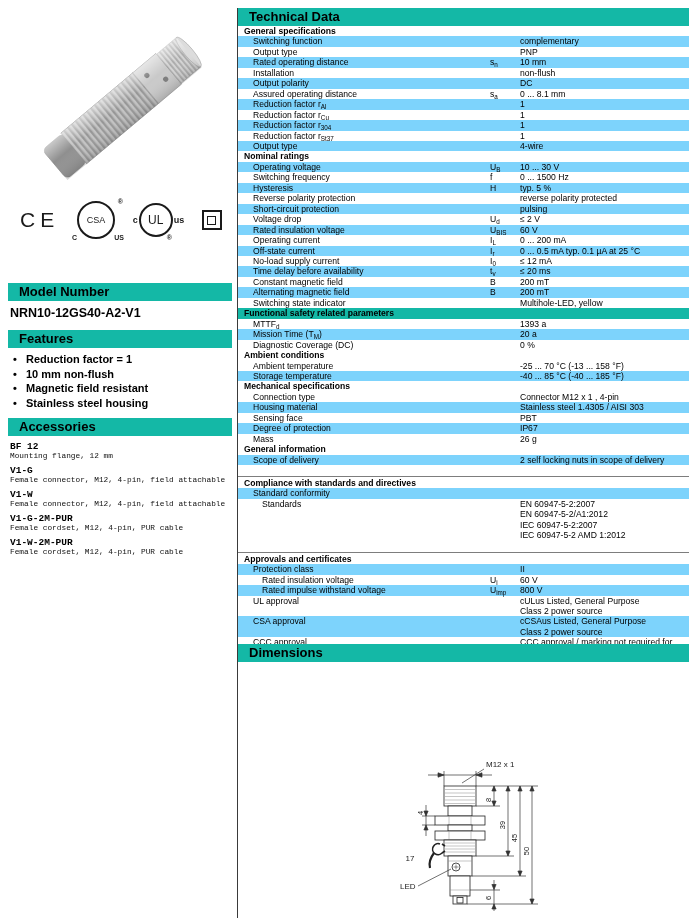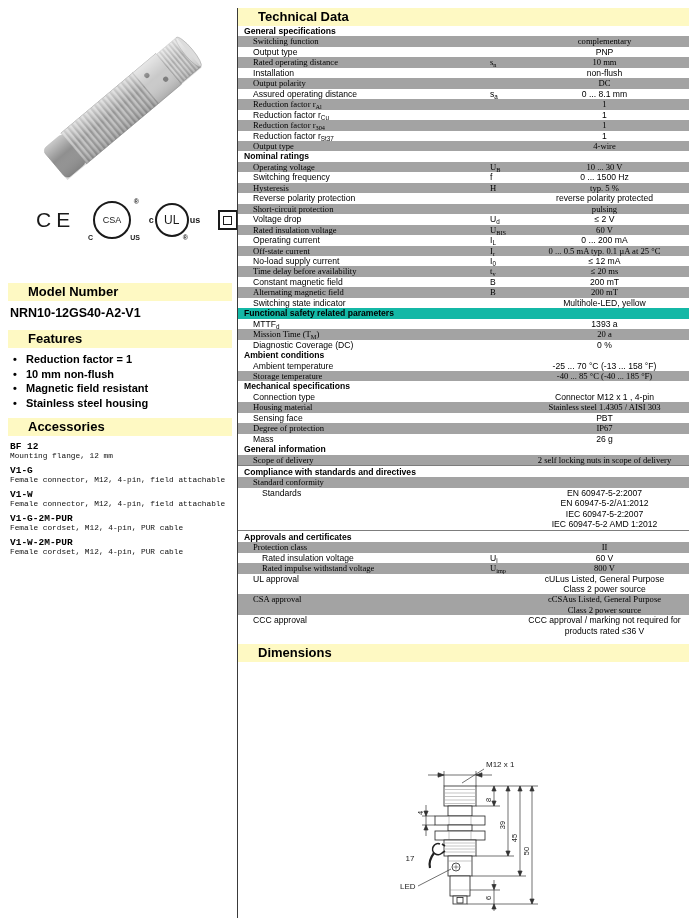--- a/index.html
+++ b/index.html
@@ -5,26 +5,26 @@
   html,body{margin:0;padding:0;}
   body{
     width:689px;height:918px;position:relative;overflow:hidden;
     background:#fff;color:#000;
     font-family:"Liberation Sans","DejaVu Sans",sans-serif;
     -webkit-font-smoothing:antialiased;
   }
   .abs{position:absolute;}
   
   .bar{
-    background:#fef9c3;
+    background:#14b8a6;
     font-weight:bold;font-size:13px;line-height:18px;height:18px;
-    padding:0 0 0 20px;box-sizing:border-box;color:#000;
+    padding:0 0 0 11px;box-sizing:border-box;color:#000;
   }
   #photo-wrap{left:10px;top:12px;width:222px;height:186px;}
-  #cert-row{left:20px;top:200px;width:224px;height:40px;display:flex;align-items:center;justify-content:space-between;padding:0 6px 0 16px;box-sizing:border-box;}
+  #cert-row{left:4px;top:200px;width:224px;height:40px;display:flex;align-items:center;justify-content:space-between;padding:0 6px 0 16px;box-sizing:border-box;}
   .cert{display:flex;align-items:center;color:#1a1a1a;}
   #ce-mark{font-size:21px;letter-spacing:5px;font-weight:400;}
   .circ-mark{position:relative;width:34px;height:34px;border:2.2px solid #1a1a1a;border-radius:50%;
     display:flex;align-items:center;justify-content:center;font-weight:normal;}
   .tiny{font-size:7px;font-weight:bold;}
   .mark-side{font-size:9px;font-weight:bold;}
   #pc2-outer{width:16px;height:16px;border:2px solid #1a1a1a;display:flex;align-items:center;justify-content:center;}
   #pc2-inner{width:7px;height:7px;border:1.4px solid #1a1a1a;}
   #model-bar{left:8px;top:283px;width:224px;}
   #model-number{left:10px;top:306px;font-size:12.5px;font-weight:bold;}
@@ -36,27 +36,27 @@
   #acc-list{left:10px;top:441px;width:222px;font-family:Liberation Mono, monospace;}
   .acc{margin-bottom:3.5px;}
   .acc .acc-name{font-size:9.5px;font-weight:bold;line-height:11px;}
   .acc .acc-desc{font-size:7.8px;line-height:9.5px;color:#111;}
   
   #vline{left:237px;top:8px;width:1px;height:910px;background:#3a3a3a;}
   #td-bar{left:238px;top:8px;width:451px;}
   #td-table{left:238px;top:26px;width:451px;}
   .sec-title{font-weight:bold;font-size:8.6px;line-height:10.45px;padding-left:6px;}
   .sec-title.shaded{background:#14b8a6;}
-  .section.rule{border-top:1px solid #7d7d7d;margin-top:0;padding-top:1px;}
+  .section.rule{border-top:1px solid #7d7d7d;margin-top:11px;padding-top:1px;}
   .row{display:flex;font-size:8.6px;line-height:10.45px;}
-  .row.shaded{background:#a3a3a3;font-family:Liberation Serif, serif;}
+  .row.shaded{background:#7dd3fc;}
   .row .lbl{width:252px;box-sizing:border-box;padding-left:15px;flex:none;}
   .row .lbl.ind1{padding-left:24px;}
   .row .sym{width:30px;flex:none;}
-  .row .val{flex:1;text-align:center;}
+  .row .val{flex:1;}
   sub{font-size:6.3px;vertical-align:-1.5px;line-height:0;}
   #dim-bar{left:238px;top:644px;width:451px;}
   #dims-svg{left:378px;top:743px;}
   
   .dimtxt{font-family:"Liberation Sans",sans-serif;font-size:7.5px;fill:#222;}
   .dimtxt2{font-family:"Liberation Sans",sans-serif;font-size:8px;fill:#222;}
 </style>
 </head>
 <body>
 

